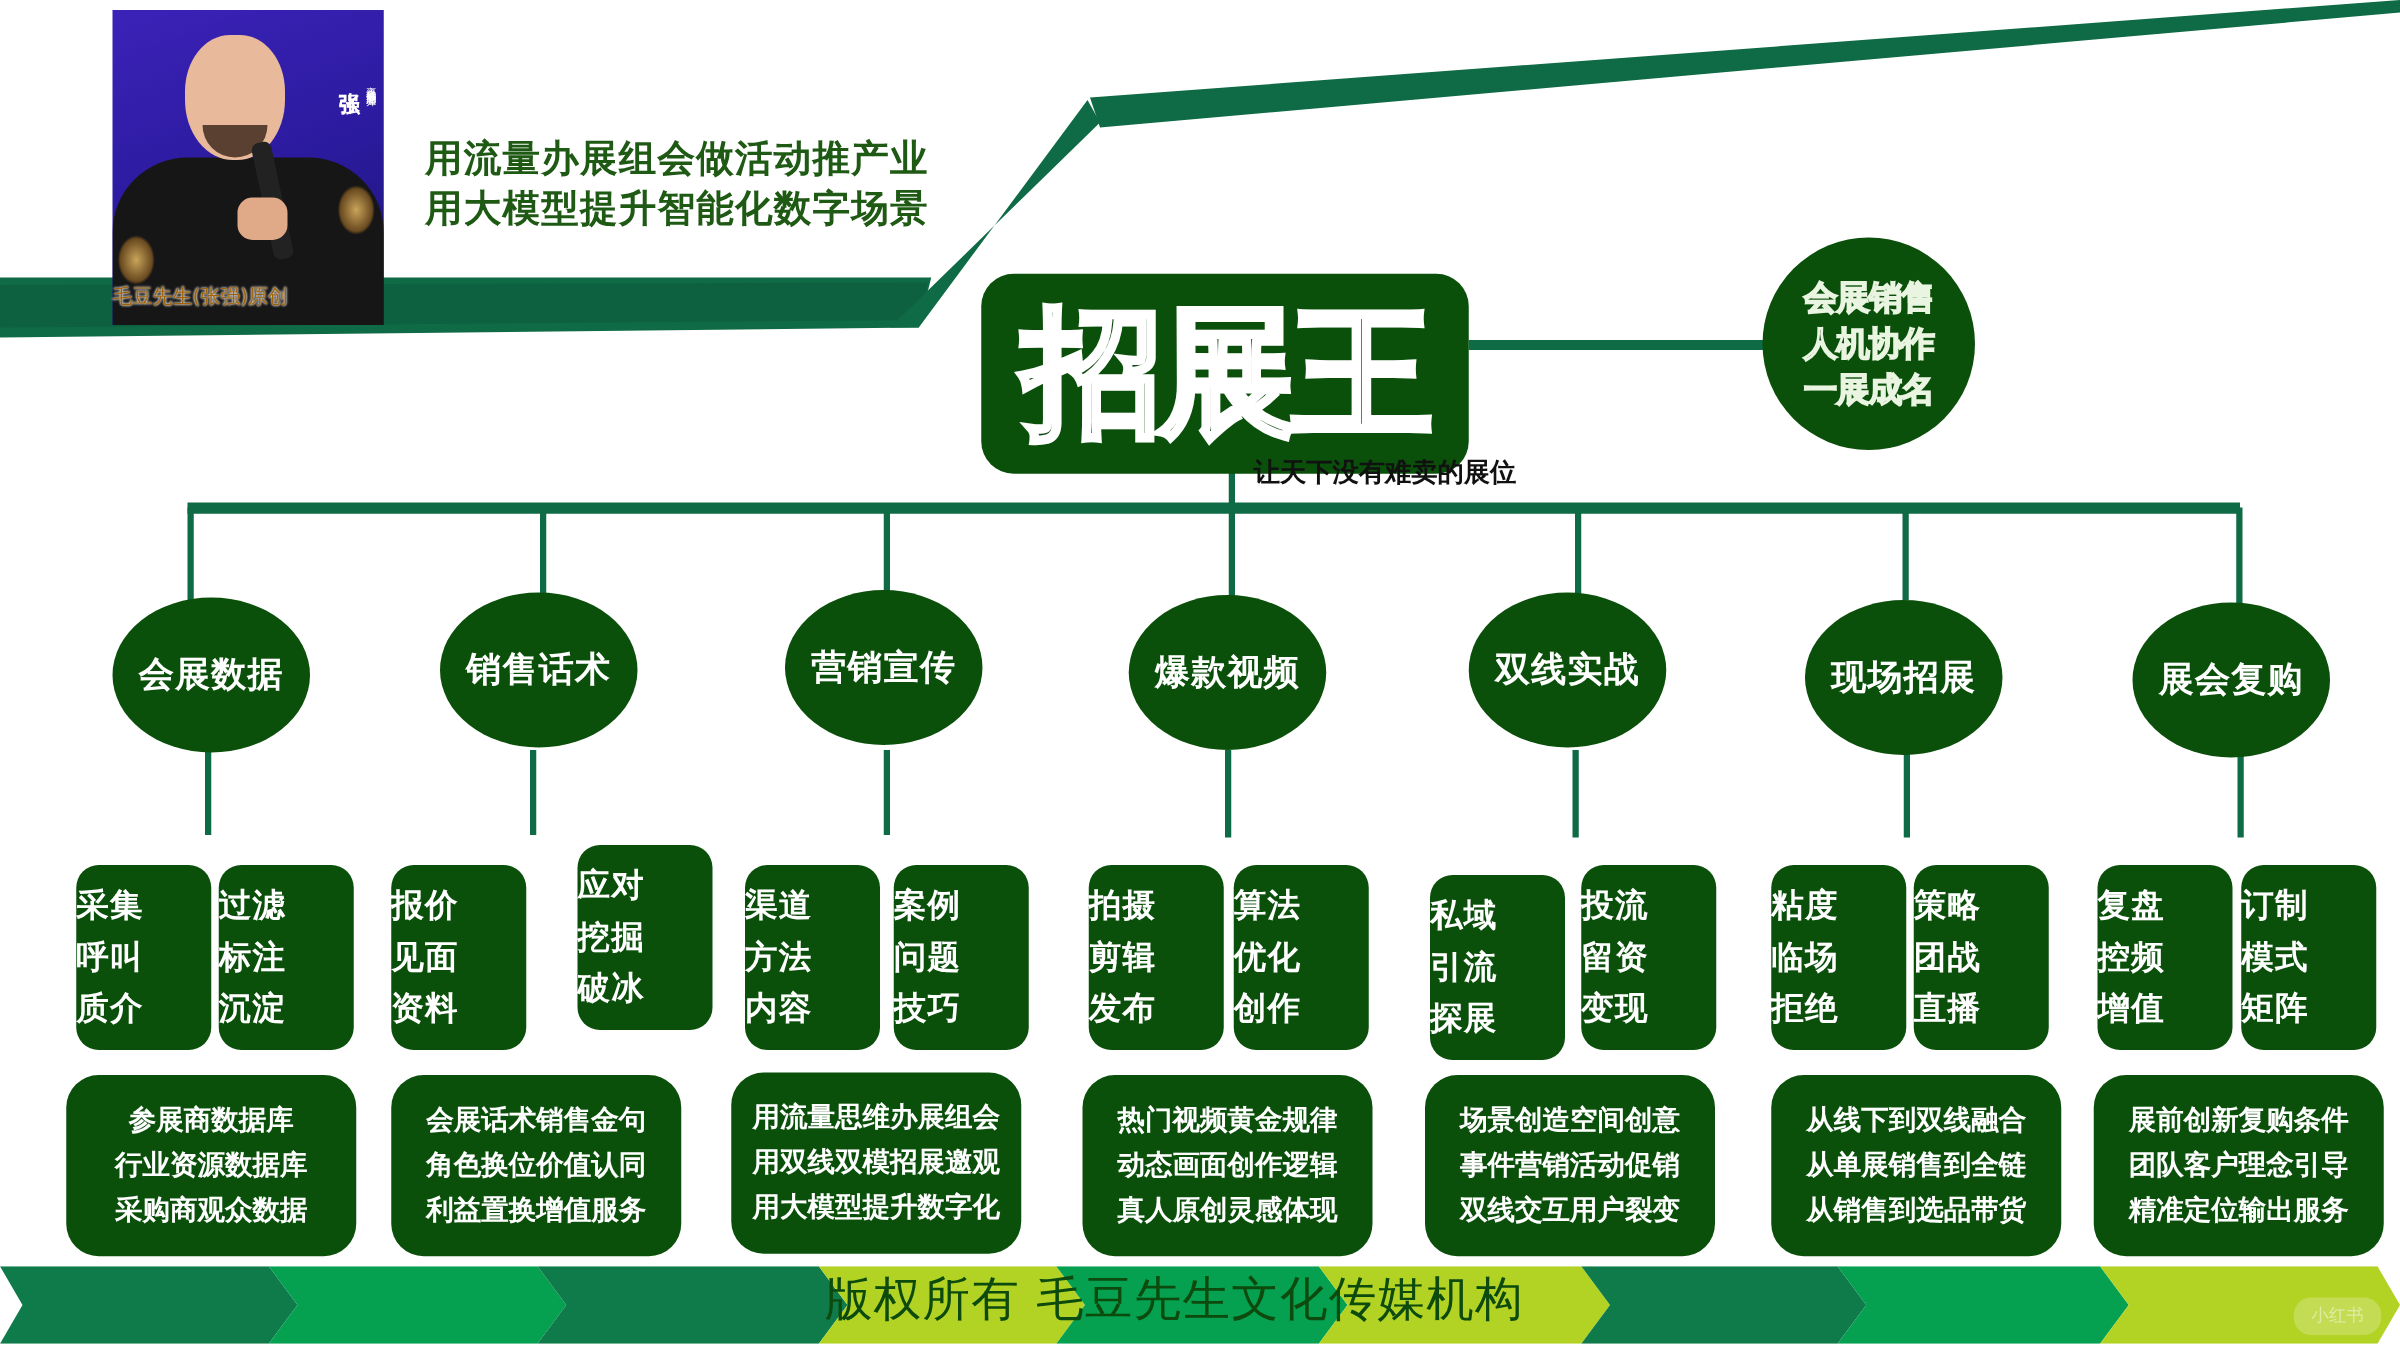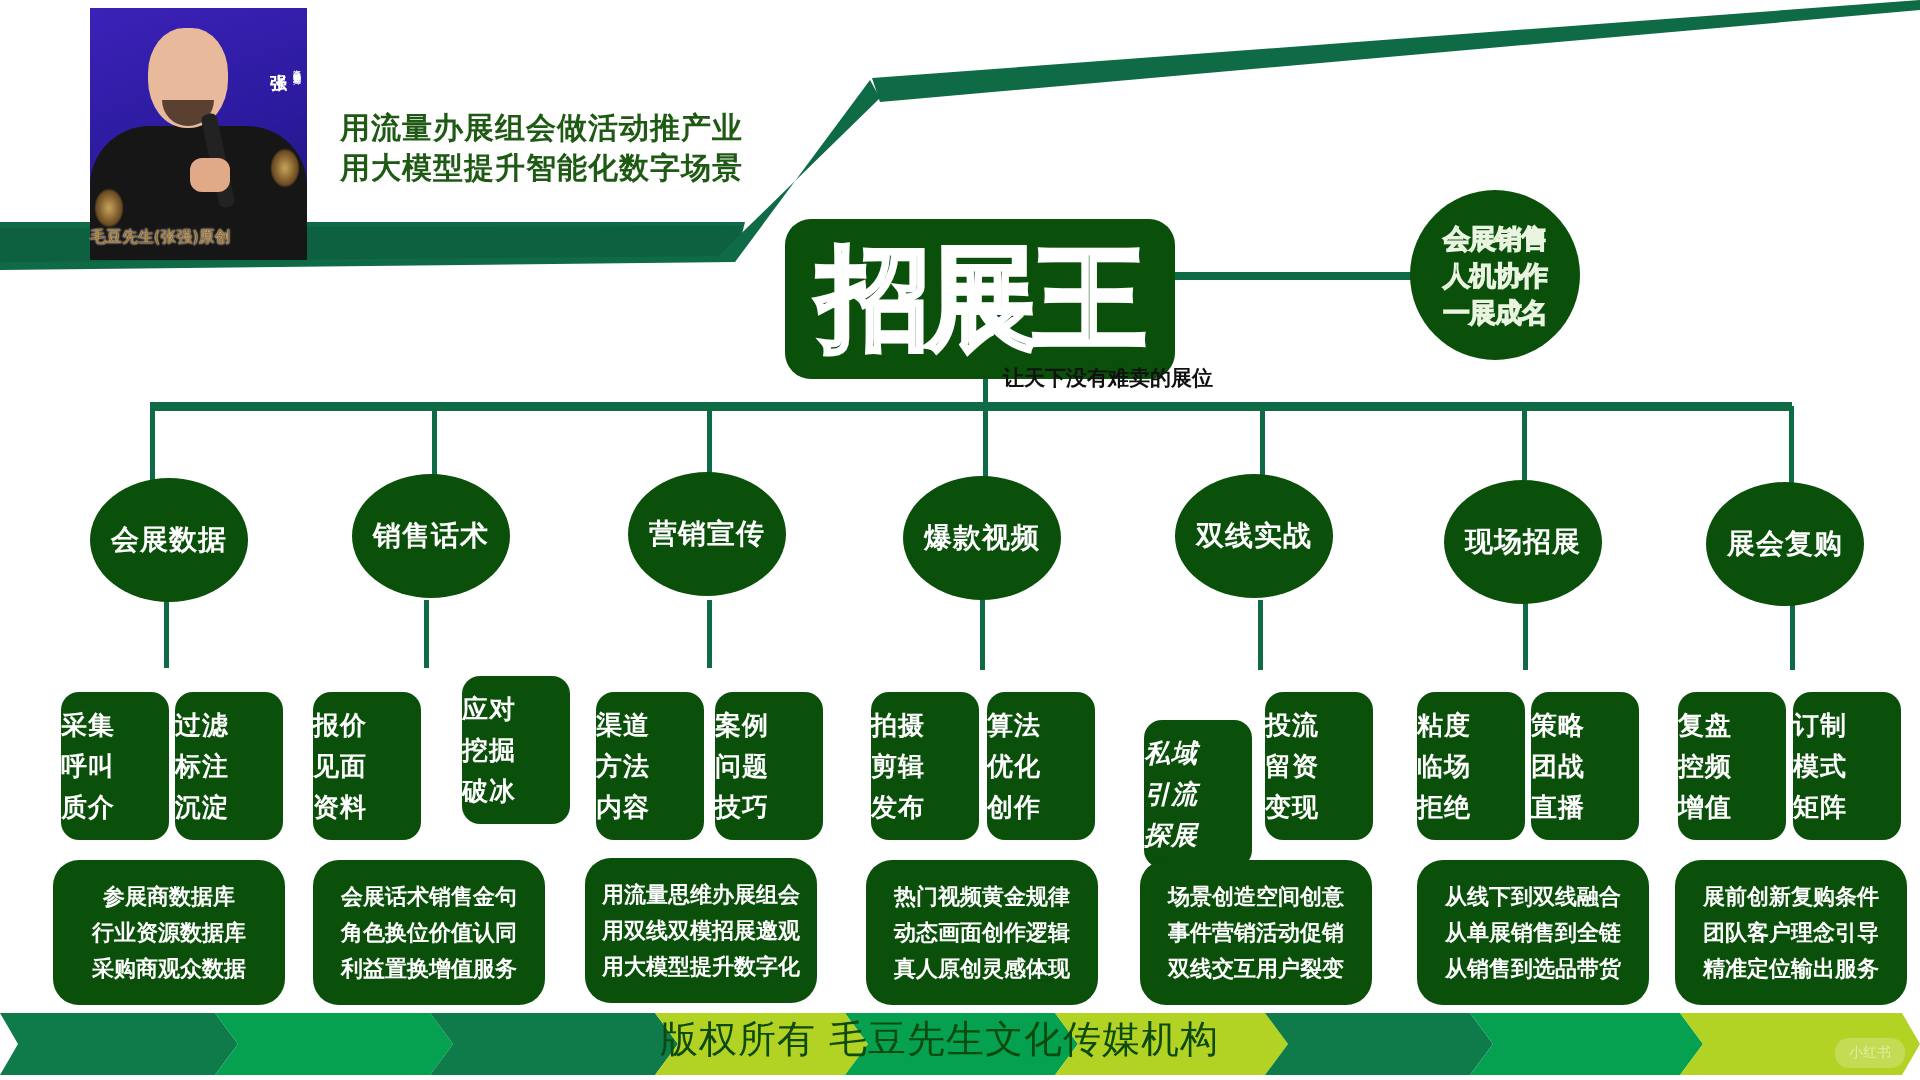--- a/index.html
+++ b/index.html
@@ -170,21 +170,21 @@
     <div>拍摄</div>
     <div>剪辑</div>
     <div>发布</div>
   </div>
 <div class="abs sbox" style="left:987px; top:692px;">
     <div>算法</div>
     <div>优化</div>
     <div>创作</div>
   </div>
 
-<div class="abs sbox" style="left:1144px; top:720px;font-style:italic;">
+<div class="abs sbox" style="left:1144px; top:700px;">
     <div>私域</div>
     <div>引流</div>
     <div>探展</div>
   </div>
 <div class="abs sbox" style="left:1265px; top:692px;">
     <div>投流</div>
     <div>留资</div>
     <div>变现</div>
   </div>
 

